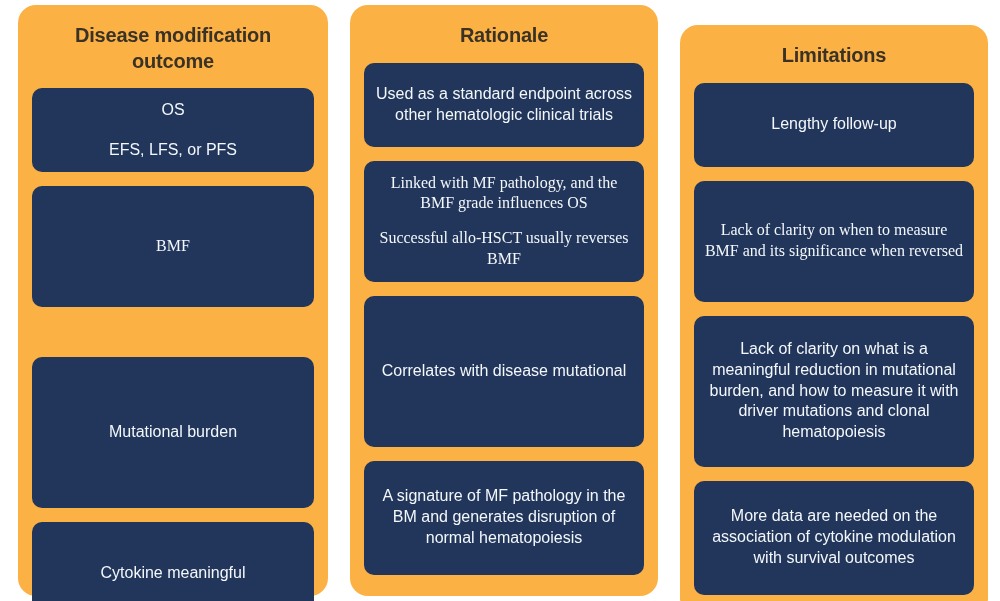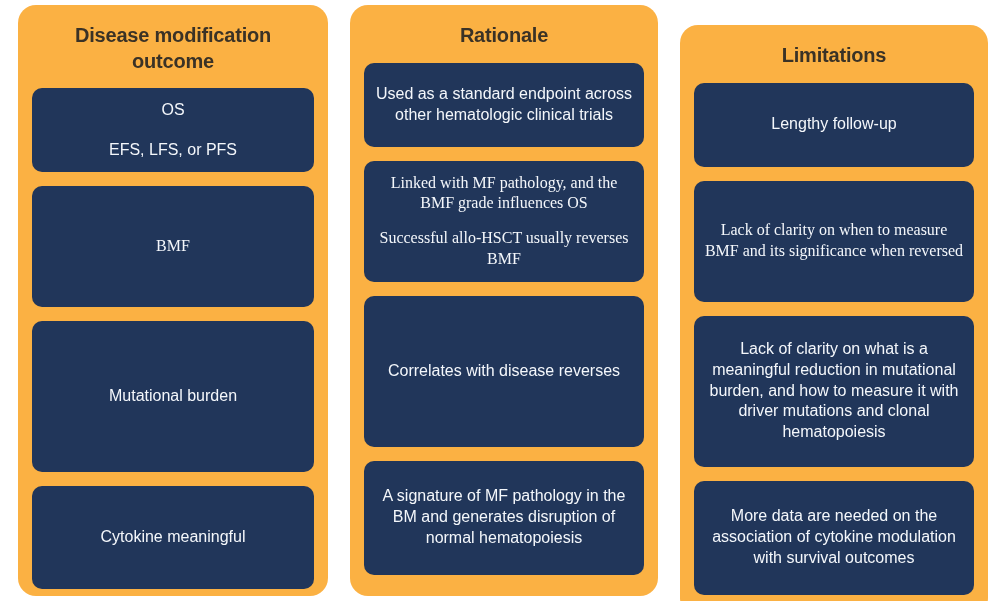--- a/index.html
+++ b/index.html
@@ -93,21 +93,21 @@
   }
 
   
   .r1 { height: 84px; }
   .r2 { height: 121px; font-family: Liberation Serif, serif; }
   .r3 { height: 151px; }
   .r4 { height: 121px; }
 
   .col-1 .r1 { height: 84px; }
   .col-1 .r2 { height: 121px; }
-  .col-1 .r3 { height: 151px; }
+  .col-1 .r3 { height: 151px; margin-top: 36px; }
   .col-1 .r4 { height: 103px; }
 
   .col-2 .r4 { height: 114px; }
   .col-3 .r4 { height: 114px; }
 </style>
 </head>
 <body>
 
 <div class="board">
 
@@ -134,21 +134,21 @@
     <div class="col-header">Rationale</div>
     <div class="cards">
       <div class="card r1">
         <p>Used as a standard endpoint across other hematologic clinical trials</p>
       </div>
       <div class="card r2">
         <p>Linked with MF pathology, and the BMF grade influences OS</p>
         <p>Successful allo-HSCT usually reverses BMF</p>
       </div>
       <div class="card r3">
-        <p>Correlates with disease reverses</p>
+        <p>Correlates with disease mutational</p>
       </div>
       <div class="card r4">
         <p>A signature of MF pathology in the BM and generates disruption of normal hematopoiesis</p>
       </div>
     </div>
   </section>
 
   <section class="column col-3">
     <div class="col-header">Limitations</div>
     <div class="cards">

